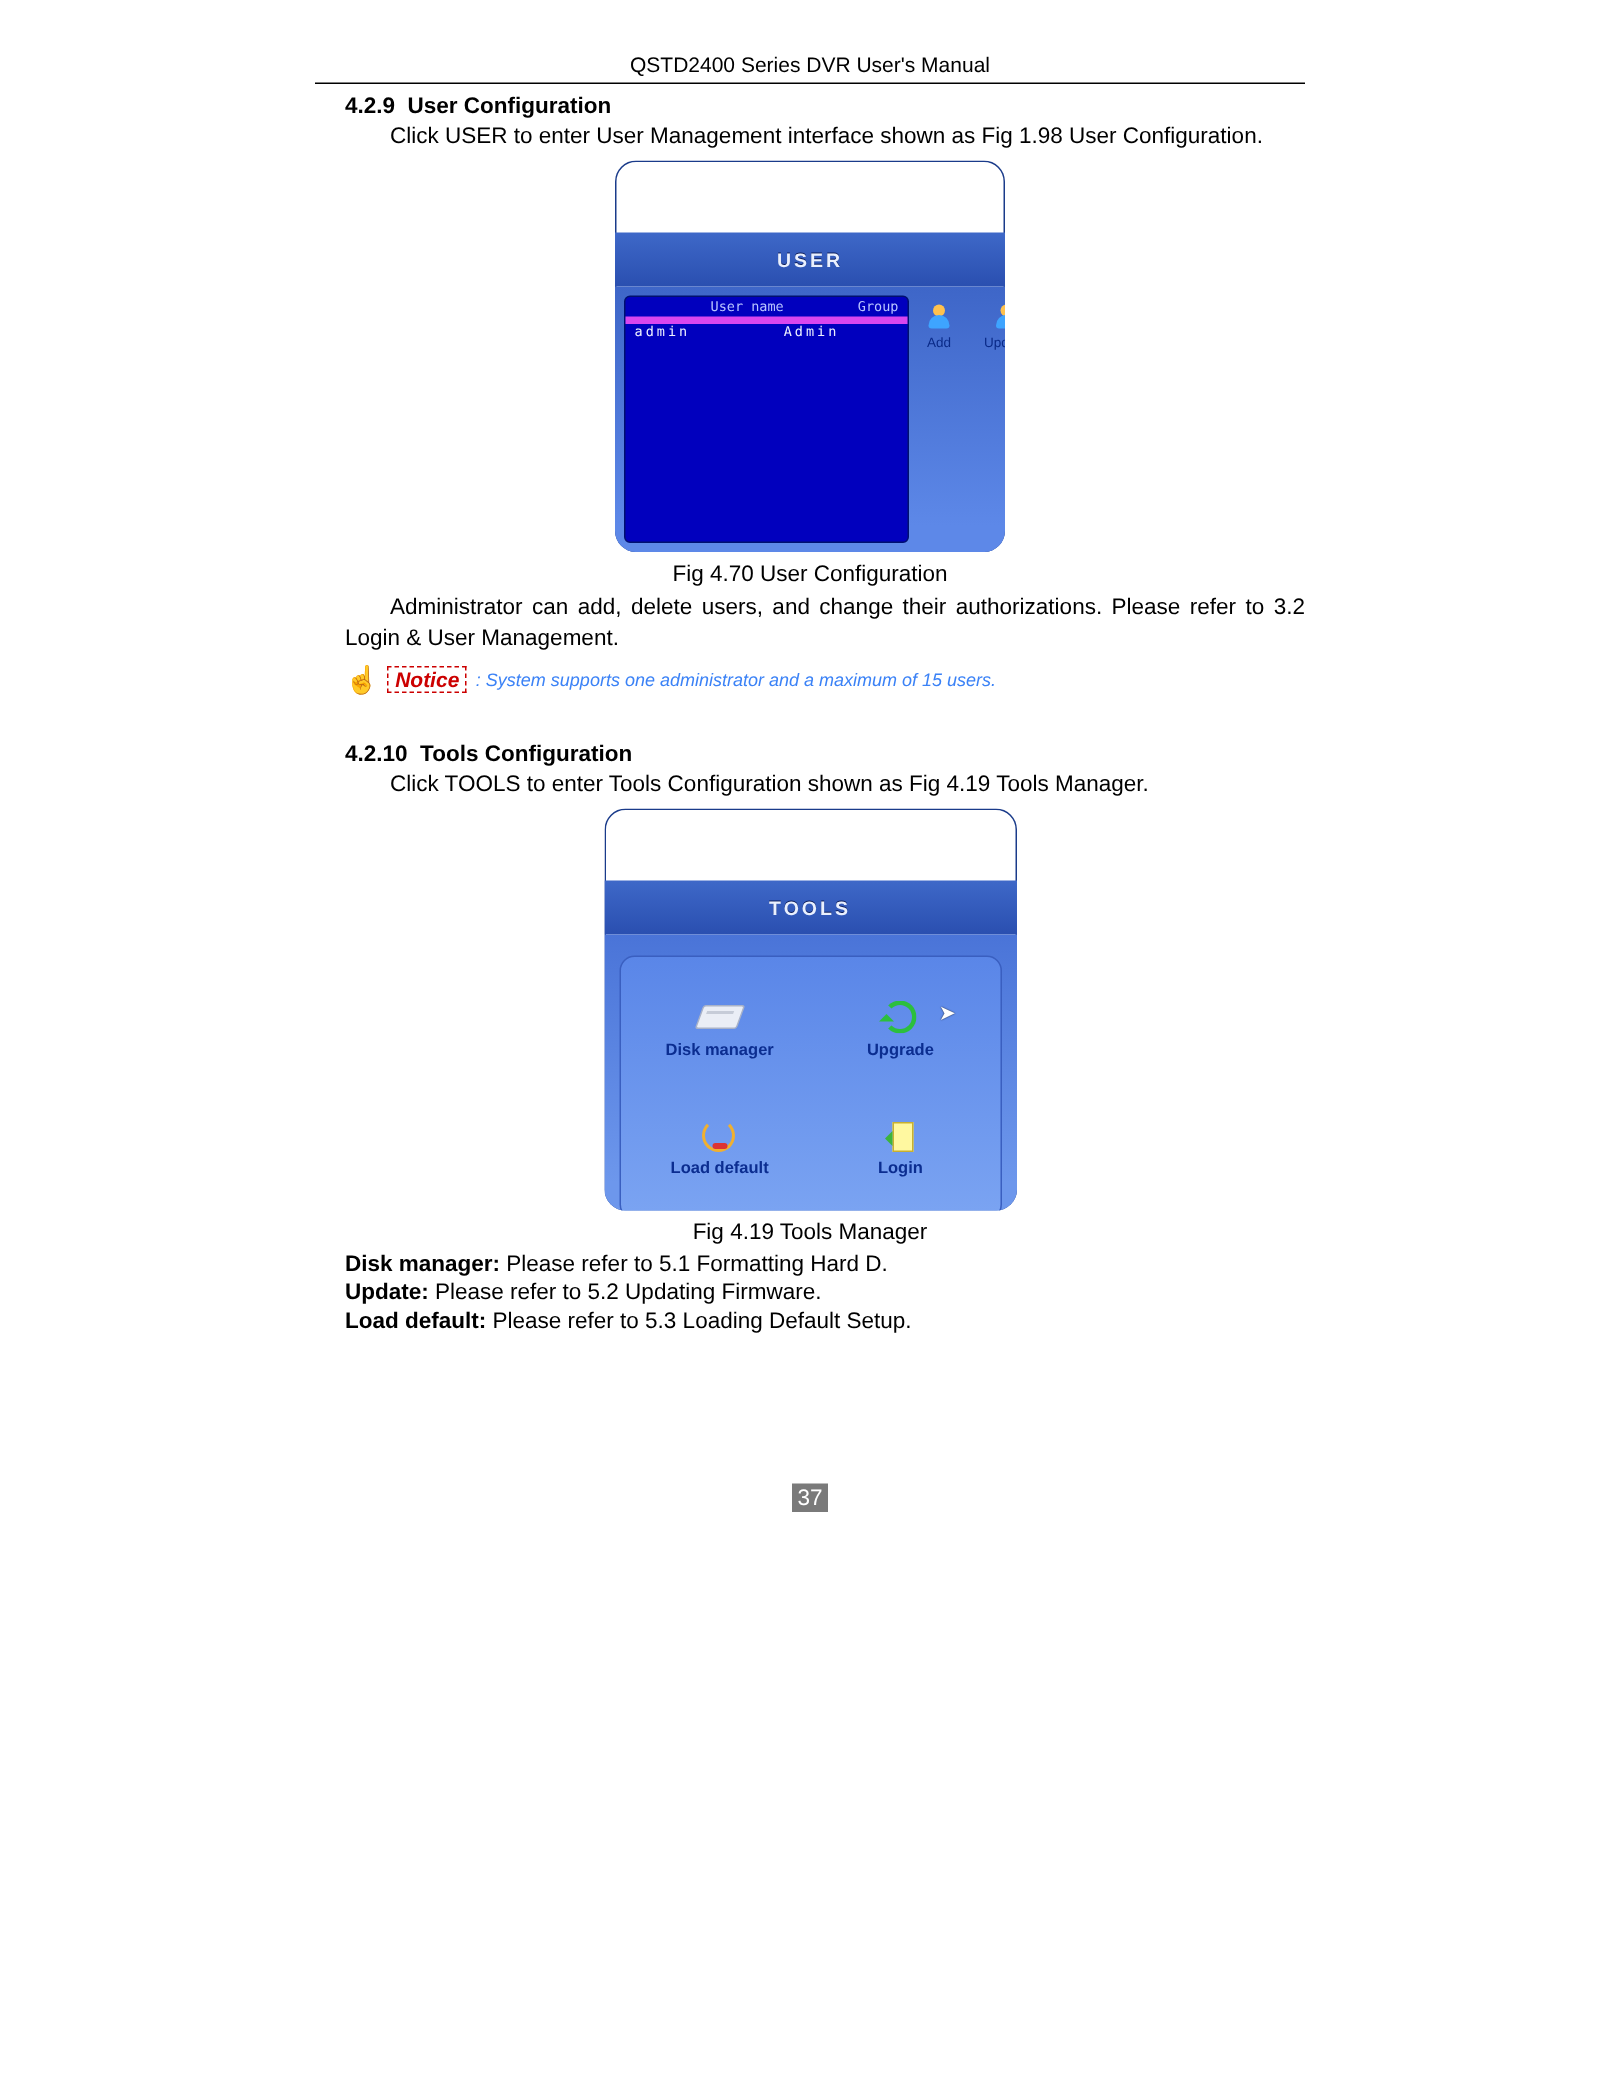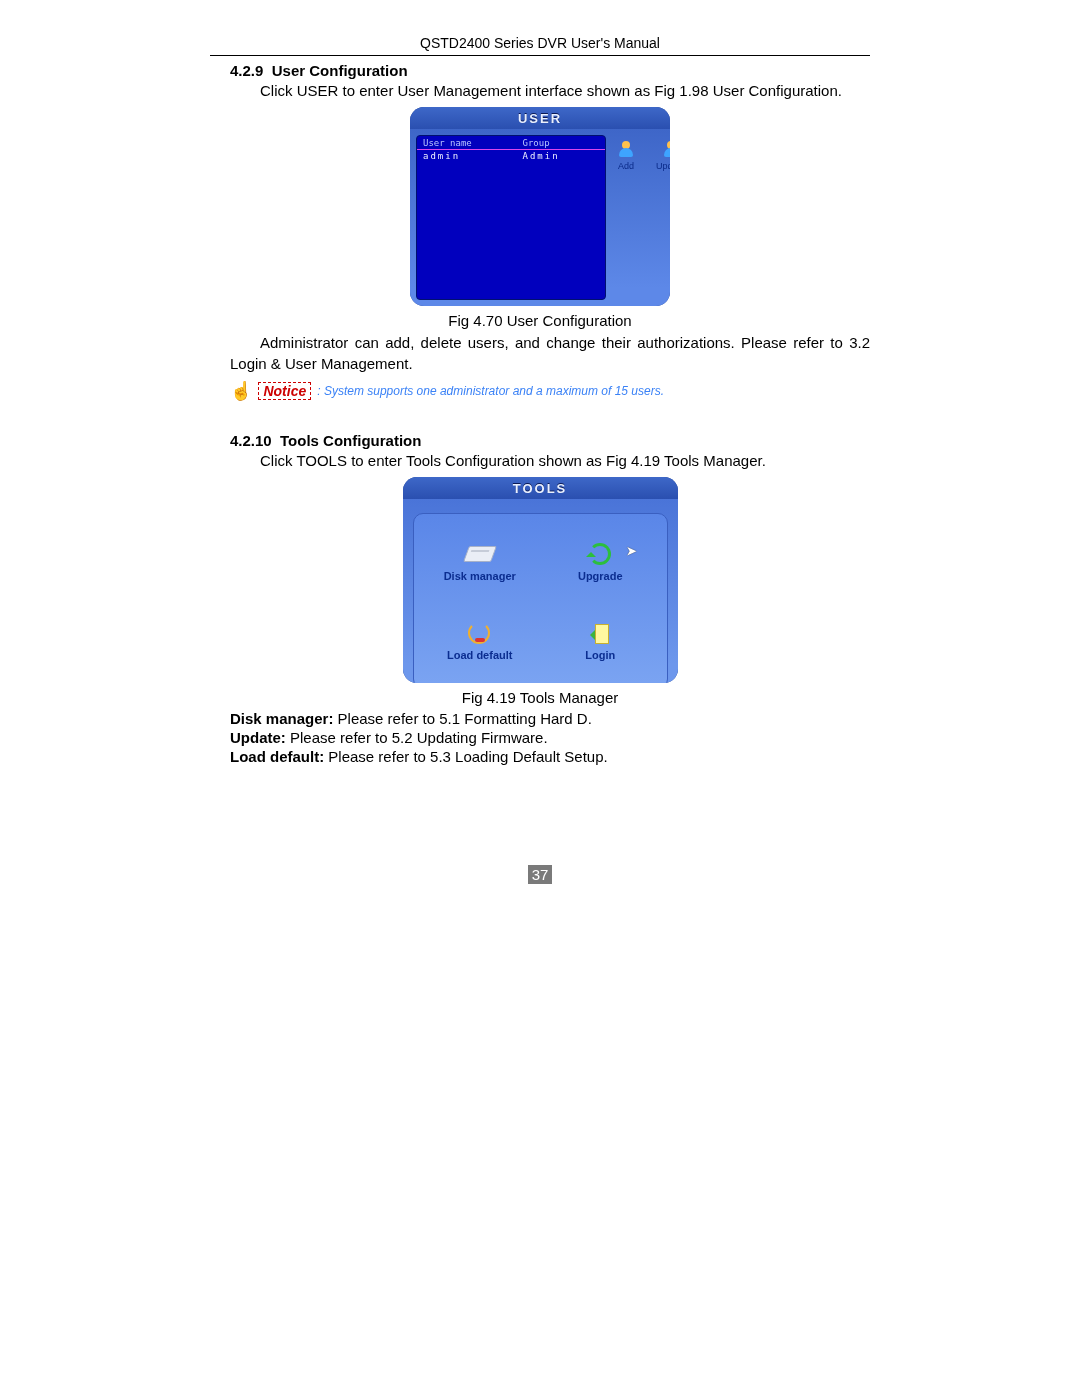--- a/index.html
+++ b/index.html
@@ -83,31 +83,32 @@
   }
 
   
   .dvr-window {
     margin: 6px auto 4px auto;
     border-radius: 14px;
     overflow: hidden;
     box-shadow: 0 0 0 1px #1a3b8a inset;
   }
   .dvr-titlebar {
-    height: 22px;
+    height: 36px;
     display: flex;
     align-items: center;
     justify-content: center;
     font-family: Arial, sans-serif;
     font-weight: bold;
     font-size: 13px;
     letter-spacing: 2px;
     color: #e9f0ff;
     background: linear-gradient(#3e68c8, #2a4fb0);
     text-shadow: 0 -1px 0 #0a1a55;
+    margin-top: 48px;
   }
   .user-win {
     width: 260px;
   }
   .user-body {
     background: linear-gradient(#3e66c8, #5d88e8 90%);
     padding: 6px;
     display: flex;
     gap: 8px;
     height: 165px;
@@ -117,22 +118,23 @@
     background: #0100be;
     border: 1px solid #001070;
     border-radius: 4px;
     color: #cfd7ff;
     font-size: 9px;
     font-family: monospace;
   }
   .user-list-hdr {
     display: flex;
     padding: 2px 6px 1px 6px;
-    border-bottom: 1px solid #d946ef;
+    border-bottom: 5px solid #d946ef;
     color: #b9c4ff;
+    text-align: right;
   }
   .user-list-hdr span:first-child { flex: 1.3; }
   .user-list-hdr span:last-child { flex: 1; }
   .user-row {
     display: flex;
     padding: 1px 6px;
     color: #eef0ff;
     letter-spacing: 2px;
   }
   .user-row span:first-child { flex: 1.3; }

